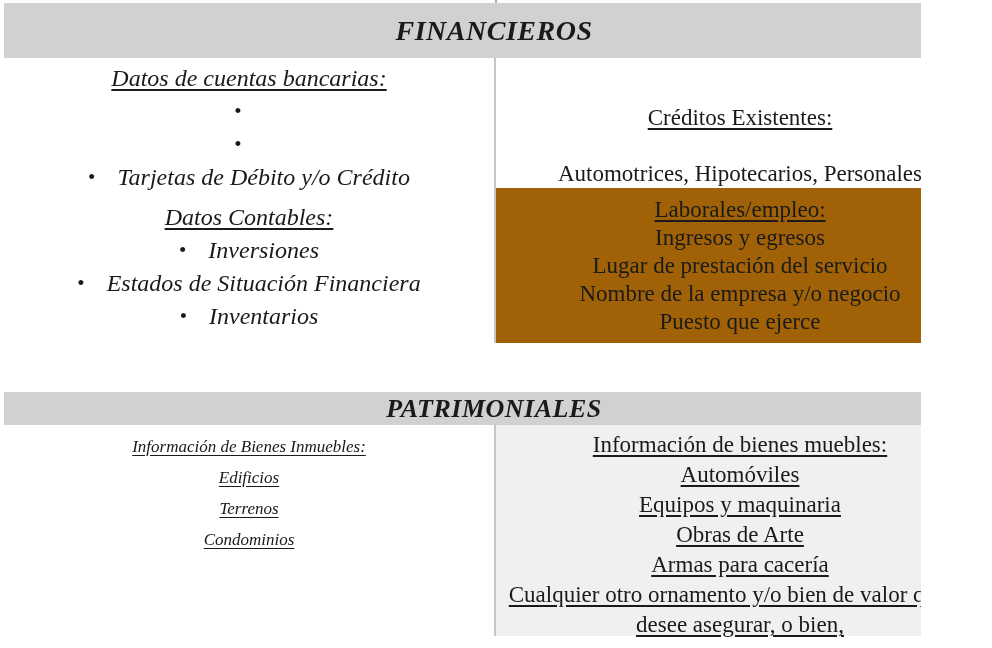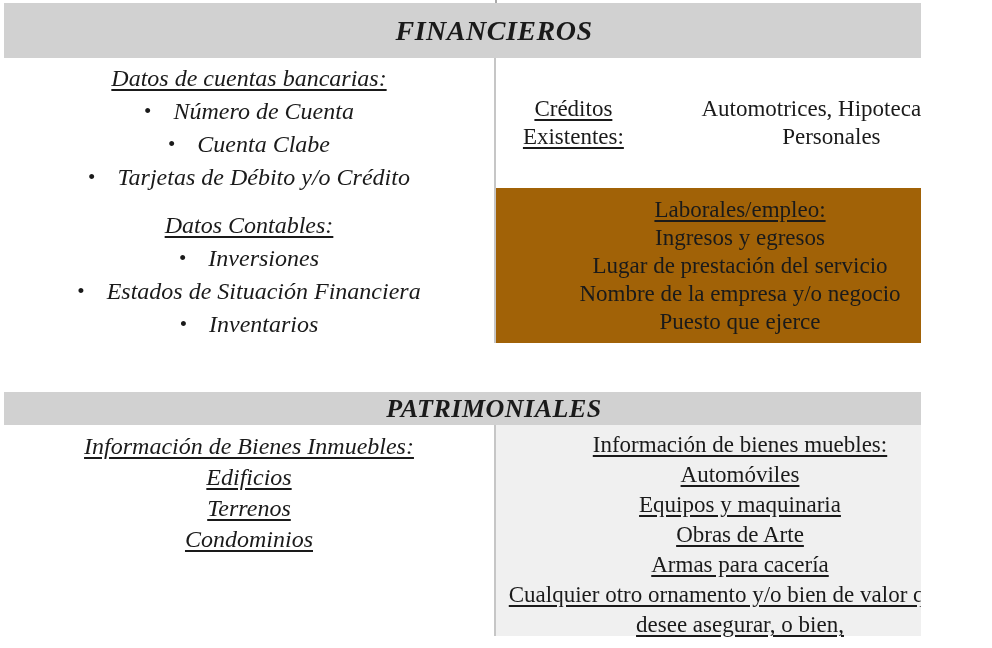--- a/index.html
+++ b/index.html
@@ -53,35 +53,36 @@
     text-align: center;
     padding-top: 4px;
     box-sizing: border-box;
   }
   .fin-left .line {
     height: 33px;
     display: flex;
     align-items: center;
     justify-content: center;
   }
-  .fin-left .group2-start { margin-top: 15px; justify-content: center; }
+  .fin-left .group2-start { margin-top: 7px; justify-content: center; }
   .bullet-glyph {
     font-style: normal;
     margin-right: 22px;
     font-size: 21px;
     line-height: 1;
   }
   .u { text-decoration: underline; text-underline-offset: 3px; }
 
   
   .fin-right-credits {
     position: absolute;
     left: 496px; top: 58px;
     width: 488px; height: 130px;
     display: flex;
+    flex-direction: column;
     align-items: center;
     justify-content: flex-end;
     font-size: 23px;
     line-height: 28px;
     text-align: center;
     gap: 28px;
   }
   .fin-right-labor {
     position: absolute;
     left: 496px; top: 188px;
@@ -94,21 +95,21 @@
     font-size: 23px;
     line-height: 28px;
     text-align: center;
   }
 
   
   .pat-left {
     position: absolute;
     left: 4px; top: 425px;
     width: 490px; height: 211px;
-    font-size: 24px;
+    font-size: 17px;
     font-style: italic;
     text-align: center;
     padding-top: 6px;
     box-sizing: border-box;
   }
   .pat-left .line { line-height: 31px; }
   .pat-right {
     position: absolute;
     left: 496px; top: 425px;
     width: 488px; height: 211px;
@@ -131,25 +132,23 @@
   <div class="section-bar bar-fin">
     <span>FINANCIEROS</span>
   </div>
 
   <div class="fin-left">
     <div class="line">
       <span class="u">Datos de cuentas bancarias:</span>
     </div>
     <div class="line">
       <span class="bullet-glyph">•</span>
-      <span>Número de Cuenta</span>
-    </div>
-    <div class="line">
-      <span class="bullet-glyph">•</span>
-      <span>Cuenta Clabe</span>
+    </div>
+    <div class="line">
+      <span class="bullet-glyph">•</span>
     </div>
     <div class="line">
       <span class="bullet-glyph">•</span>
       <span>Tarjetas de Débito y/o Crédito</span>
     </div>
     <div class="line group2-start">
       <span class="u">Datos Contables:</span>
     </div>
     <div class="line">
       <span class="bullet-glyph">•</span>

